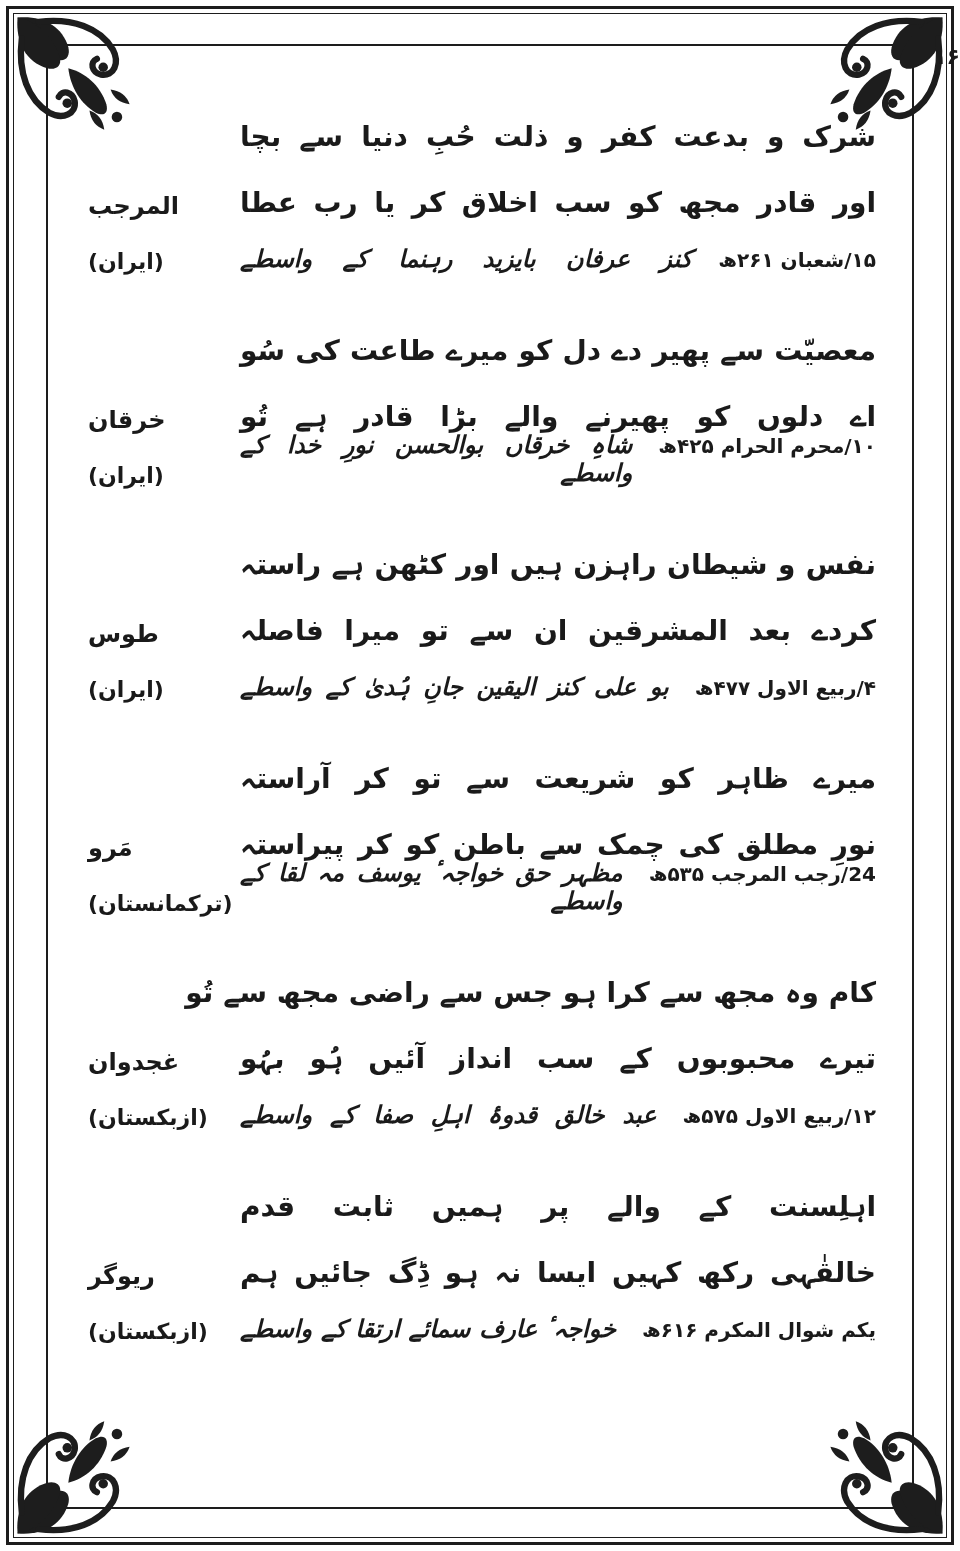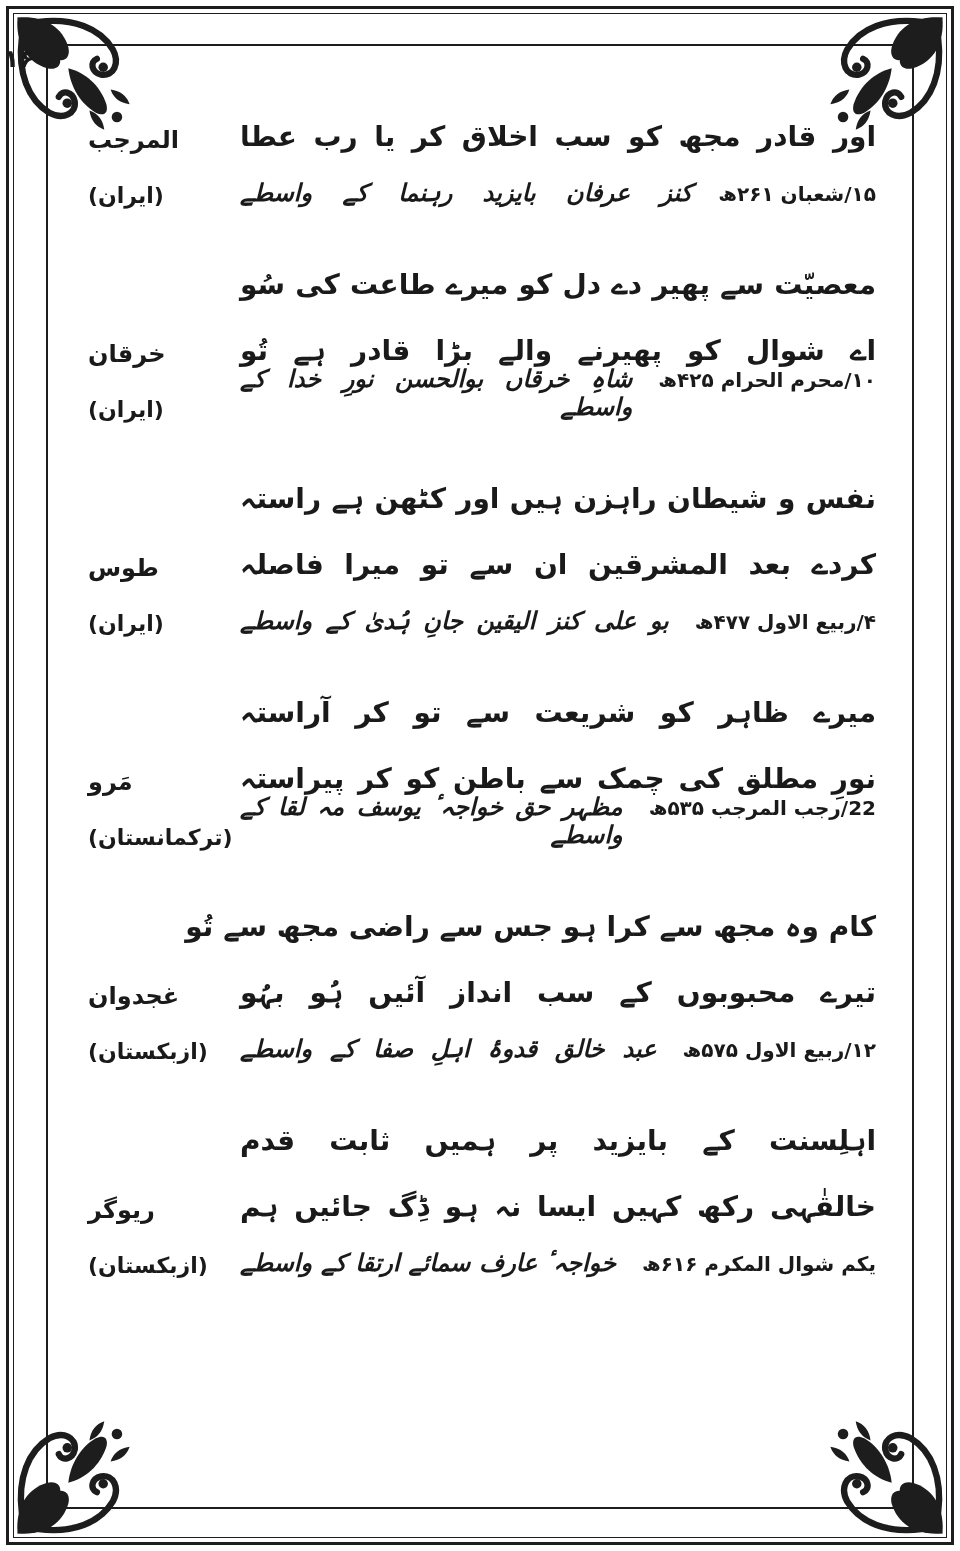--- a/index.html
+++ b/index.html
@@ -14,22 +14,22 @@
   .frame-inner{position:absolute;left:46px;right:46px;top:44px;bottom:42px;border:2px solid #1d1d1d;pointer-events:none;}
   
   .corner{position:absolute;width:148px;height:148px;pointer-events:none;}
   .corner svg{width:100%;height:100%;display:block;}
   .corner.tl{top:7px;left:7px;}
   .corner.tr{top:7px;right:7px;transform:scaleX(-1);}
   .corner.bl{bottom:7px;left:7px;transform:scaleY(-1);}
   .corner.br{bottom:7px;right:7px;transform:scale(-1,-1);}
   
   .page-number{
-    position:absolute;top:44px;left:4px;right:0;text-align:left;
-    font-size:25px;font-weight:700;direction:rtl;letter-spacing:2px;
+    position:absolute;top:44px;left:4px;right:0;text-align:right;
+    font-size:22px;font-weight:700;direction:rtl;letter-spacing:2px;
   }
   
   .content{position:absolute;top:96px;left:84px;right:84px;direction:rtl;}
   .stanza{margin-bottom:28px;}
   .row{display:flex;direction:rtl;align-items:flex-end;}
   .row-verse{height:66px;}
   .row-meta{height:54px;}
   .verse{
     width:636px;font-size:28px;font-weight:700;line-height:1.35;
     text-align:justify;text-align-last:justify;padding-bottom:6px;
@@ -88,39 +88,43 @@
       <use href="#orn"></use>
     </svg>
 </div>
 
 <div class="page-number">۱۶</div>
 
 <div class="content">
 
   <div class="stanza">
     <div class="row row-verse">
+      <div class="verse">شرک و بدعت کفر و ذلت حُبِ دنیا سے بچا</div>
+      <div class="side"></div>
+    </div>
+    <div class="row row-verse">
       <div class="verse">اور قادر مجھ کو سب اخلاق کر یا رب عطا</div>
       <div class="side">المرجب</div>
     </div>
     <div class="row row-meta">
       <div class="meta-main">
         <span class="date">۱۵/شعبان ۲۶۱ھ</span>
         <span class="dedication">کنز عرفان بایزید رہنما کے واسطے</span>
       </div>
       <div class="side country">(ایران)</div>
     </div>
   </div>
 
   <div class="stanza">
     <div class="row row-verse">
       <div class="verse">معصیّت سے پھیر دے دل کو میرے طاعت کی سُو</div>
       <div class="side"></div>
     </div>
     <div class="row row-verse">
-      <div class="verse">اے شوال کو پھیرنے والے بڑا قادر ہے تُو</div>
+      <div class="verse">اے دلوں کو پھیرنے والے بڑا قادر ہے تُو</div>
       <div class="side">خرقان</div>
     </div>
     <div class="row row-meta">
       <div class="meta-main">
         <span class="date">۱۰/محرم الحرام ۴۲۵ھ</span>
         <span class="dedication">شاہِ خرقاں بوالحسن نورِ خدا کے واسطے</span>
       </div>
       <div class="side country">(ایران)</div>
     </div>
   </div>
@@ -147,21 +151,21 @@
     <div class="row row-verse">
       <div class="verse">میرے ظاہر کو شریعت سے تو کر آراستہ</div>
       <div class="side"></div>
     </div>
     <div class="row row-verse">
       <div class="verse">نورِ مطلق کی چمک سے باطن کو کر پیراستہ</div>
       <div class="side">مَرو</div>
     </div>
     <div class="row row-meta">
       <div class="meta-main">
-        <span class="date">22/رجب المرجب ۵۳۵ھ</span>
+        <span class="date">24/رجب المرجب ۵۳۵ھ</span>
         <span class="dedication">مظہر حق خواجہٴ یوسف مہ لقا کے واسطے</span>
       </div>
       <div class="side country">(ترکمانستان)</div>
     </div>
   </div>
 
   <div class="stanza">
     <div class="row row-verse">
       <div class="verse">کام وہ مجھ سے کرا ہو جس سے راضی مجھ سے تُو</div>
       <div class="side"></div>
@@ -174,21 +178,21 @@
       <div class="meta-main">
         <span class="date">۱۲/ربیع الاول ۵۷۵ھ</span>
         <span class="dedication">عبد خالق قدوۂ اہلِ صفا کے واسطے</span>
       </div>
       <div class="side country">(ازبکستان)</div>
     </div>
   </div>
 
   <div class="stanza">
     <div class="row row-verse">
-      <div class="verse">اہلِسنت کے بایزید پر ہمیں ثابت قدم</div>
+      <div class="verse">اہلِسنت کے والے پر ہمیں ثابت قدم</div>
       <div class="side"></div>
     </div>
     <div class="row row-verse">
       <div class="verse">خالقٰہی رکھ کہیں ایسا نہ ہو ڈِگ جائیں ہم</div>
       <div class="side">ریوگر</div>
     </div>
     <div class="row row-meta">
       <div class="meta-main">
         <span class="date">یکم شوال المکرم ۶۱۶ھ</span>
         <span class="dedication">خواجہٴ عارف سمائے ارتقا کے واسطے</span>

